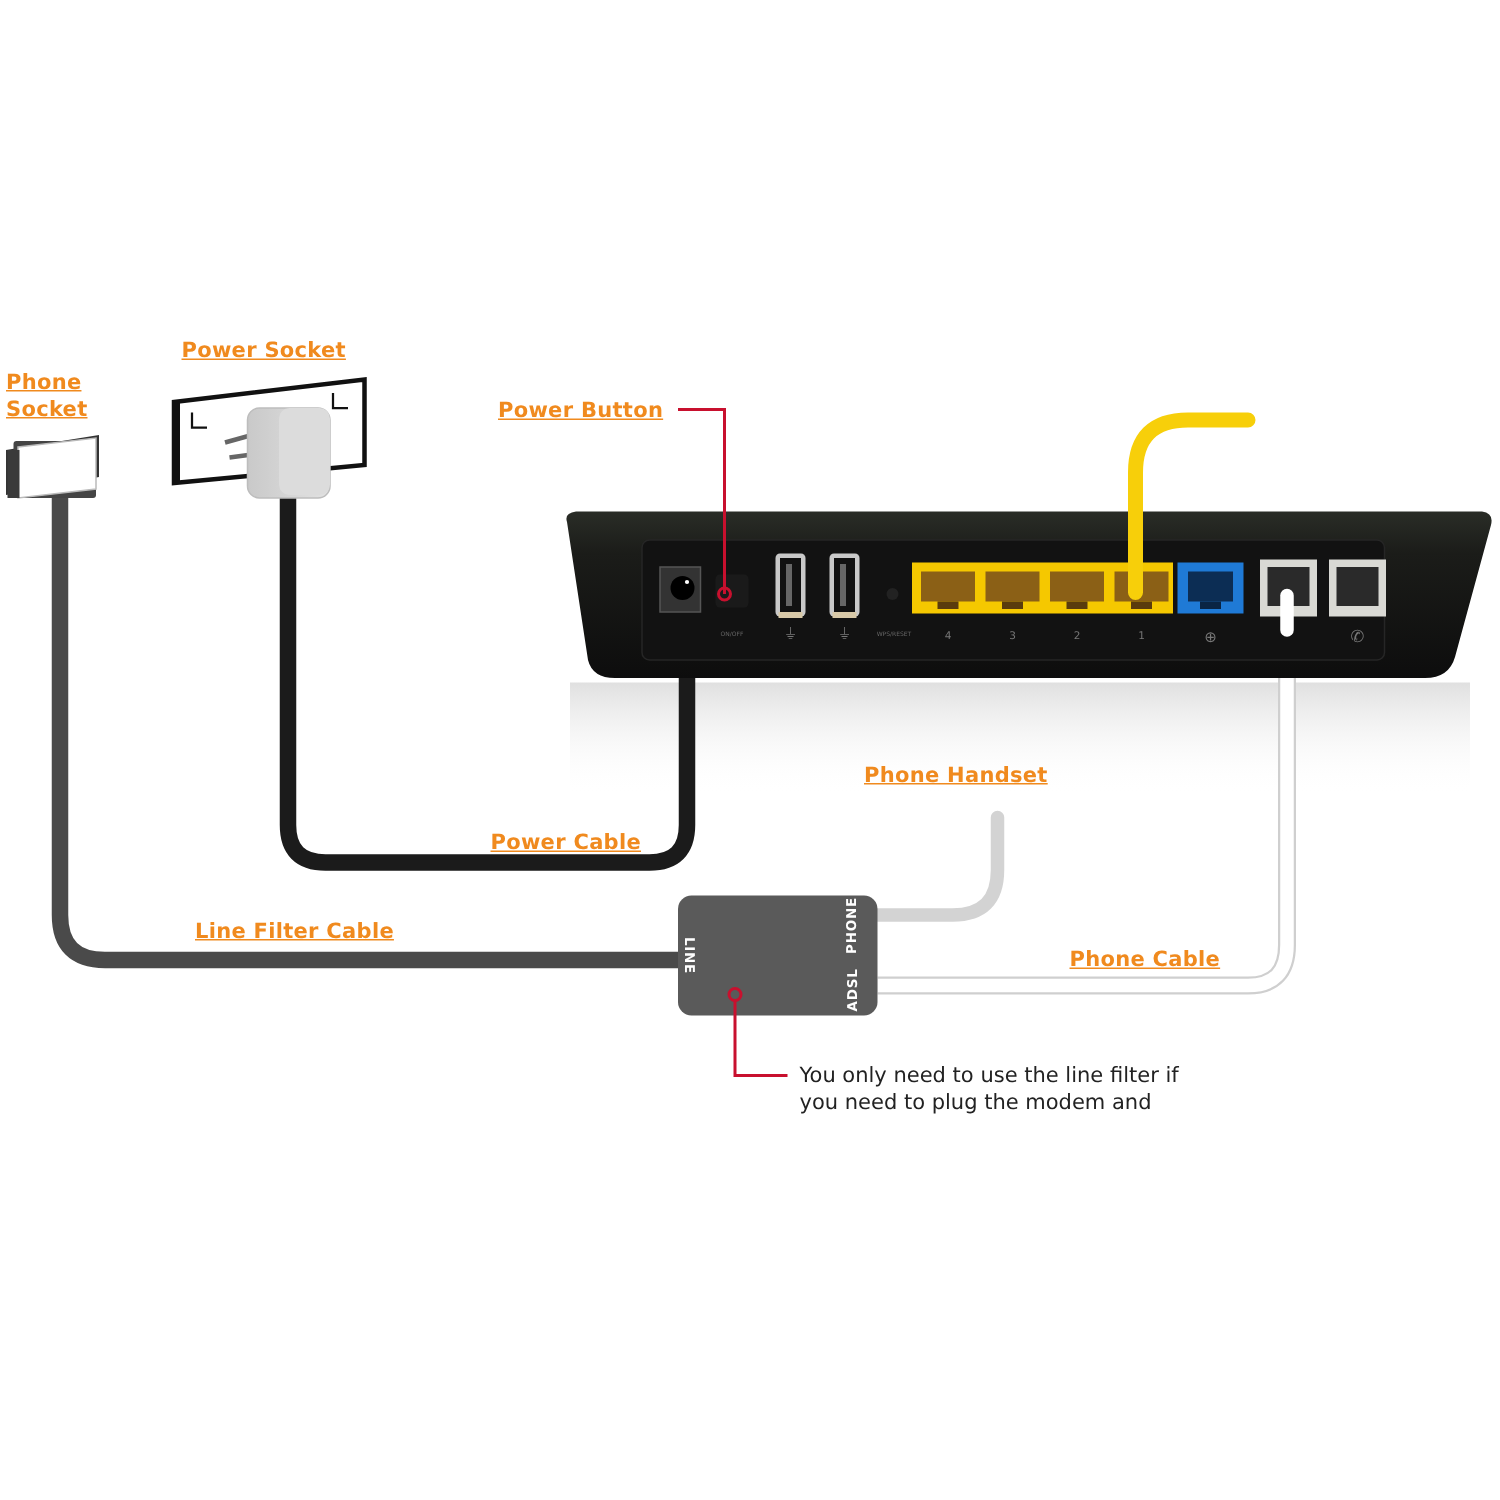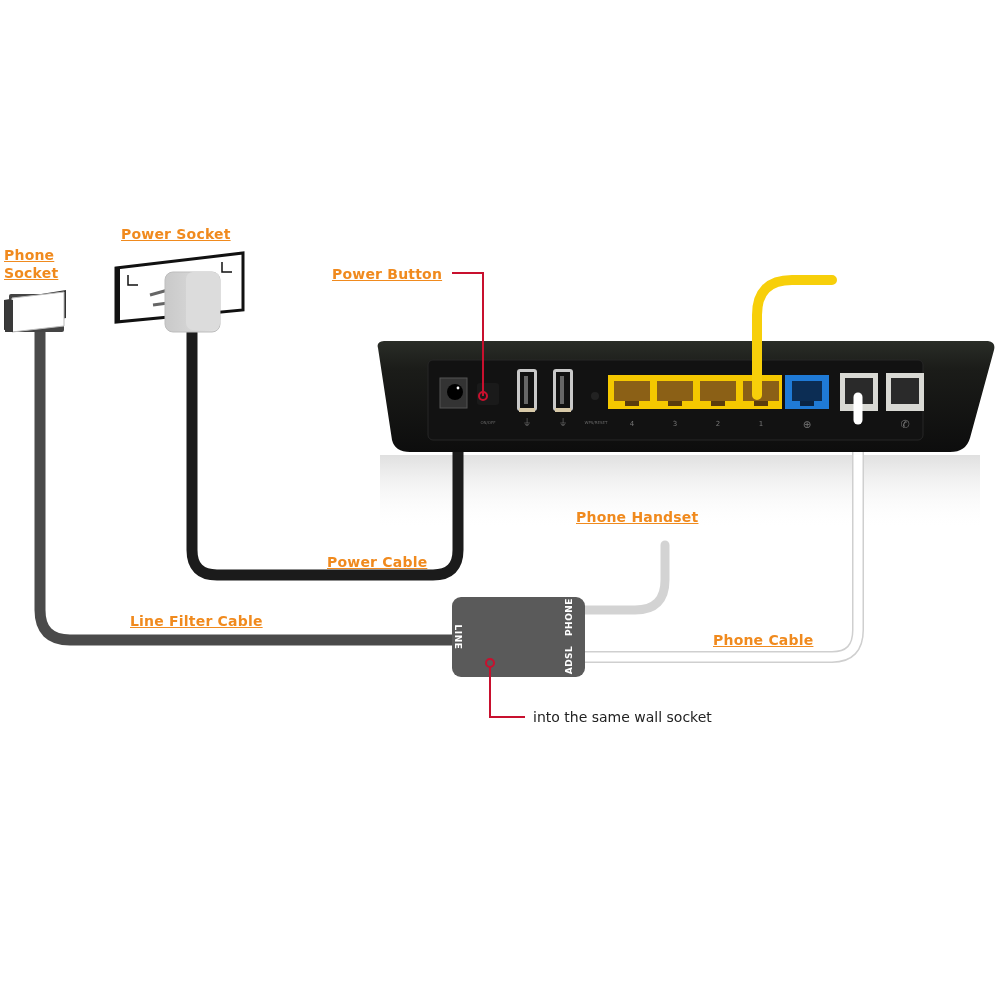--- a/index.html
+++ b/index.html
@@ -163,15 +163,16 @@
 <div class="lbl" style="left:121px; top:225px;">Power Socket</div>
 <div class="lbl" style="left:332px; top:265px;">Power Button</div>
 
 
 <div class="lbl" style="left:576px; top:508px;">Phone Handset</div>
 <div class="lbl" style="left:327px; top:553px;">Power Cable</div>
 <div class="lbl" style="left:130px; top:612px;">Line Filter Cable</div>
 <div class="lbl" style="left:713px; top:631px;">Phone Cable</div>
 
 <div style="position:absolute; left:533px; top:708px;">
-  <div class="body-txt" style="position:static;">into the same wall socket</div>
+  <div class="body-txt" style="position:static;">You only need to use the line filter if</div>
+  <div class="body-txt" style="position:static;">you need to plug the modem and</div>
 </div>
 </div>
 
 </body></html>

